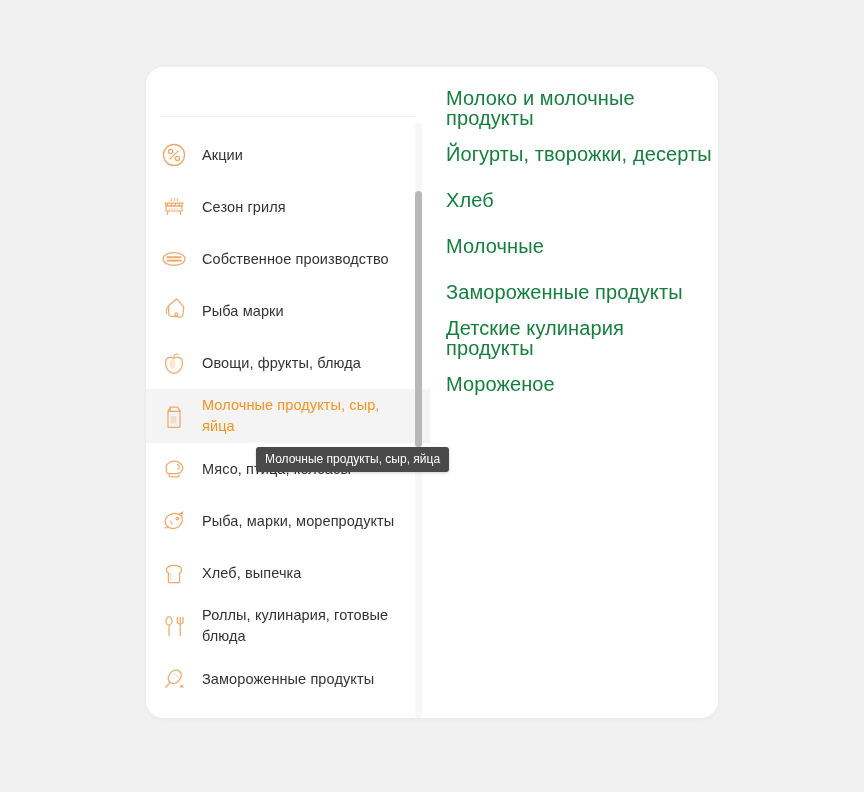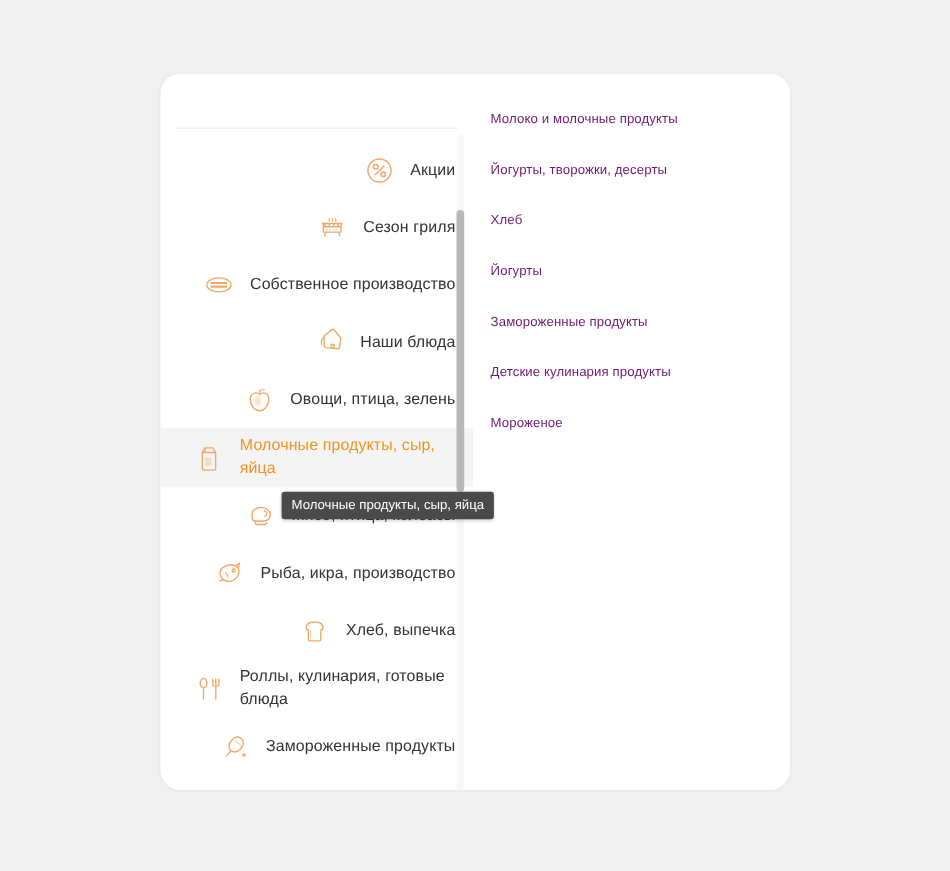--- a/index.html
+++ b/index.html
@@ -61,21 +61,20 @@
   }
 
   .cat-item {
     position: relative;
     display: flex;
     align-items: center;
     min-height: 52px;
     padding: 6px 16px 6px 14px;
     gap: 14px;
     cursor: pointer;
-    justify-content: flex-end;
   }
 
   .cat-item.active {
     background: #f4f4f4;
   }
 
   .cat-icon {
     flex: 0 0 28px;
     width: 28px;
     height: 30px;
@@ -135,23 +134,23 @@
     height: 100%;
     background: #ffffff;
     padding-top: 18px;
   }
 
   .sub-item {
     display: flex;
     align-items: center;
     height: 46px;
     padding: 0 6px 0 16px;
-    font-size: 12px;
+    font-size: 20px;
     line-height: 20px;
-    color: #701a75;
+    color: #15803d;
     letter-spacing: 0.1px;
     cursor: pointer;
   }
 
   
   .tooltip {
     position: absolute;
     left: 256px;
     top: 447px;
     background: #4a4a4a;
@@ -222,33 +221,33 @@
         </div>
 
         <div class="cat-item">
           <span class="cat-icon">
             <svg width="28" height="28" viewBox="0 0 28 28" fill="none" stroke="currentColor" stroke-width="1.25">
               <path d="M13.6 6.4 L22.6 6.4 Q24 6.4 24 7.8 L24 16.6 Q24 17.4 23.4 18 L17.6 23.2 Q16.6 24.1 15.6 23.2 L7.8 15.4 Q6.9 14.4 7.8 13.4 L12.6 7.2 Q13 6.4 13.6 6.4 Z" transform="rotate(-40 14 14)"></path>
               <circle cx="16.4" cy="17.4" r="1.5"></circle>
               <path d="M8.6 9.2 Q5.2 12.6 6.6 16.8" stroke-width="1.05"></path>
             </svg>
           </span>
-          <span class="cat-label">Наши блюда</span>
+          <span class="cat-label">Рыба марки</span>
         </div>
 
         <div class="cat-item">
           <span class="cat-icon">
             <svg width="26" height="28" viewBox="0 0 26 28" fill="none" stroke="currentColor" stroke-width="1.25">
               <path d="M13 9.6 C9.5 6.6 4.6 8.6 4.6 14.2 C4.6 19.6 8.6 24.4 13 24.4 C17.4 24.4 21.4 19.6 21.4 14.2 C21.4 8.6 16.5 6.6 13 9.6 Z"></path>
               <path d="M13 9.6 L13 5.4" stroke-width="1.1"></path>
               <path d="M13.2 6.4 Q16.4 4.2 17.6 5.6" stroke-width="1.05"></path>
               <ellipse cx="11.4" cy="15" rx="3.1" ry="5" fill="currentColor" opacity="0.28" stroke="none"></ellipse>
             </svg>
           </span>
-          <span class="cat-label">Овощи, птица, зелень</span>
+          <span class="cat-label">Овощи, фрукты, блюда</span>
         </div>
 
         <div class="cat-item active">
           <span class="cat-icon">
             <svg width="24" height="30" viewBox="0 0 24 30" fill="none" stroke="currentColor" stroke-width="1.25">
               <path d="M6 10.4 L18 10.4 L18 25.4 Q18 26.4 17 26.4 L7 26.4 Q6 26.4 6 25.4 Z"></path>
               <path d="M6 10.4 L8.4 6.2 L15.6 6.2 L18 10.4"></path>
               <line x1="8.4" y1="6.2" x2="8.4" y2="10.4" stroke-width="1"></line>
               <rect x="8.4" y="15" width="6" height="7.6" fill="currentColor" opacity="0.3" stroke="none"></rect>
             </svg>
@@ -270,21 +269,21 @@
         <div class="cat-item">
           <span class="cat-icon">
             <svg width="28" height="28" viewBox="0 0 28 28" fill="none" stroke="currentColor" stroke-width="1.25">
               <path d="M21.6 9.4 Q23.4 13.4 20.6 17.4 Q17.2 22.2 11.6 21.4 Q6 20.6 5.2 15.2 Q4.6 10.6 9 8.2 Q14.4 5.2 19 7.4"></path>
               <path d="M19 7.4 L22.6 5.2 L21.6 9.4 Z"></path>
               <path d="M8.8 19.6 Q6 22 4.6 20.4" stroke-width="1.05"></path>
               <circle cx="17.4" cy="11.6" r="1.35"></circle>
               <path d="M9.6 13.6 q2.8 1.4 2.4 4.4" stroke-width="1.05"></path>
             </svg>
           </span>
-          <span class="cat-label">Рыба, икра, производство</span>
+          <span class="cat-label">Рыба, марки, морепродукты</span>
         </div>
 
         <div class="cat-item">
           <span class="cat-icon">
             <svg width="26" height="28" viewBox="0 0 26 28" fill="none" stroke="currentColor" stroke-width="1.25">
               <path d="M5.4 11.6 Q5.4 6.4 13 6.4 Q20.6 6.4 20.6 11.6 Q20.6 13.6 18.6 13.8 L18.6 22.4 Q18.6 23.6 17.4 23.6 L8.6 23.6 Q7.4 23.6 7.4 22.4 L7.4 13.8 Q5.4 13.6 5.4 11.6 Z"></path>
               <path d="M9.4 14.2 L9.4 22" stroke-width="0.9" opacity="0.55"></path>
             </svg>
           </span>
           <span class="cat-label">Хлеб, выпечка</span>
@@ -327,21 +326,21 @@
       <div class="scroll-track"></div>
       <div class="scroll-thumb"></div>
     </div>
 
     <div class="pane-divider"></div>
 
     <div class="sub-col">
       <div class="sub-item">Молоко и молочные продукты</div>
       <div class="sub-item">Йогурты, творожки, десерты</div>
       <div class="sub-item">Хлеб</div>
-      <div class="sub-item">Йогурты</div>
+      <div class="sub-item">Молочные</div>
       <div class="sub-item">Замороженные продукты</div>
       <div class="sub-item">Детские кулинария продукты</div>
       <div class="sub-item">Мороженое</div>
     </div>
 
   </div>
 
   <div class="tooltip">Молочные продукты, сыр, яйца</div>
 
 </div>

